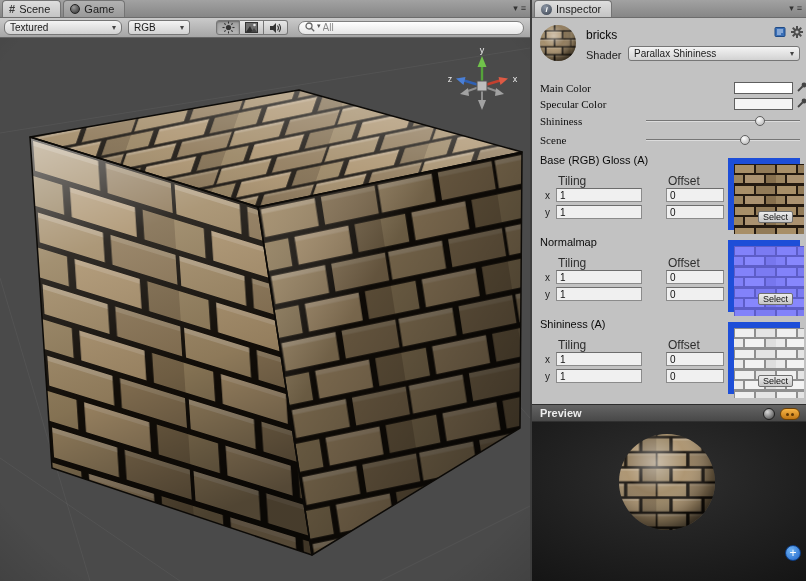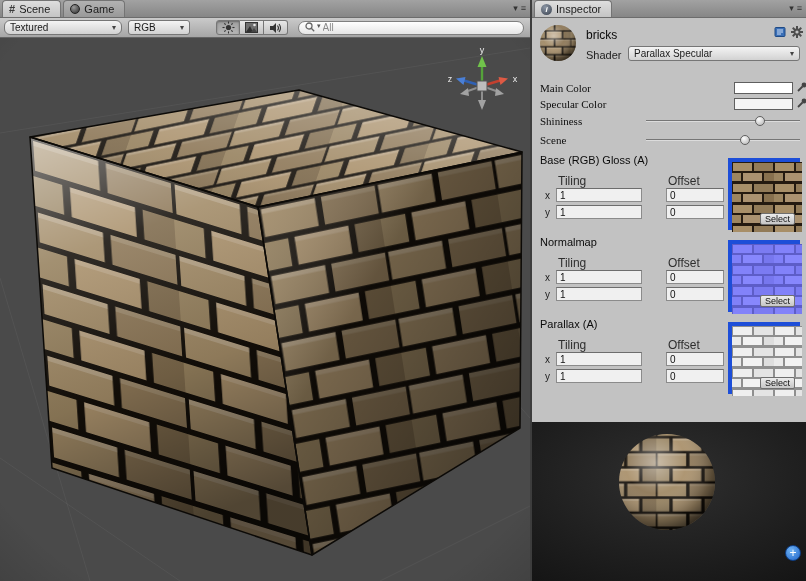--- a/index.html
+++ b/index.html
@@ -81,21 +81,21 @@
   .sec-title { position:absolute; left:8px; top:0; font-size:11px; color:#0b0b0b; }
   .col-tiling { left:26px; top:20px; }
   .col-offset { left:136px; top:20px; }
   .axis { font-size:10px; color:#222; position:absolute; left:13px; }
   .tfield { position:absolute; height:14px; background:#f0f0f0; border:1px solid #8b8b8b;
             border-top-color:#6d6d6d; font-size:10px; color:#111; padding:0 3px;
             font-family:"Liberation Sans",sans-serif; }
   .tf-t1 { left:24px; width:86px; }
   .tf-t2 { left:134px; width:58px; }
   .texthumb { position:absolute; left:196px; top:4px; width:72px; height:72px;
-              border:4px solid #1d4ed8; background:#888; }
+              border:6px solid #1d4ed8; background:#888; }
   .selectbtn { position:absolute; right:1px; bottom:1px; height:12px; padding:0 4px; font-size:9px;
                color:#111; background:linear-gradient(#ececec,#c6c6c6); border:1px solid #6f6f6f;
                border-radius:2px; cursor:pointer; font-family:"Liberation Sans",sans-serif; }
 
   
   .preview-header { position:absolute; top:404px; left:0; width:274px; height:18px;
                     background:linear-gradient(#646464,#484848); border-top:1px solid #2d2d2d;
                     border-bottom:1px solid #303030; display:flex; align-items:center; }
   .preview-title { margin-left:8px; color:#ececec; font-weight:bold; font-size:11px; }
   .pv-btns { position:absolute; right:6px; top:3px; display:flex; gap:5px; align-items:center; }
@@ -344,21 +344,21 @@
 
     <div class="insp-body">
 
       <svg class="hdr-icon" viewBox="0 0 40 40">
         <circle cx="20" cy="20" r="18" fill="url(#pSphereSm)"></circle>
         <circle cx="20" cy="20" r="18" fill="url(#gSphereShade)"></circle>
       </svg>
       <div class="hdr-name">bricks</div>
       <div class="hdr-shader-lb">Shader</div>
       <div class="dd hdr-dd" style="position:absolute;">
-        <span>Parallax Specular</span>
+        <span>Parallax Shininess</span>
         <span class="arrow">▾</span>
       </div>
       <div class="hdr-icons">
         <svg width="12" height="12" viewBox="0 0 12 12">
           <rect x="1" y="1.5" width="10" height="9" rx="1" fill="#3a6fb7" stroke="#1f4a85"></rect>
           <line x1="3" y1="4" x2="9" y2="4" stroke="#cfe0f5" stroke-width="1"></line>
           <line x1="3" y1="6" x2="9" y2="6" stroke="#cfe0f5" stroke-width="1"></line>
           <line x1="3" y1="8" x2="7" y2="8" stroke="#cfe0f5" stroke-width="1"></line>
         </svg>
         <svg width="12" height="12" viewBox="0 0 12 12">
@@ -429,38 +429,48 @@
         <input class="tfield tf-t2" style="top: 51px;" value="0">
         <div class="texthumb">
           <svg width="70" height="70">
               <rect width="70" height="70" fill="url(#pThumbN)"></rect>
             </svg>
           <button class="selectbtn">Select</button>
         </div>
       </div>
 
       <div class="tex-section" style="top:300px;">
-        <div class="sec-title">Parallax (A)</div>
+        <div class="sec-title">Shininess (A)</div>
         <div class="lbl-sm col-tiling">Tiling</div>
         <div class="lbl-sm col-offset">Offset</div>
         <div class="axis" style="top:36px;">x</div>
         <input class="tfield tf-t1" style="top: 34px;" value="1">
         <input class="tfield tf-t2" style="top: 34px;" value="0">
         <div class="axis" style="top:53px;">y</div>
         <input class="tfield tf-t1" style="top: 51px;" value="1">
         <input class="tfield tf-t2" style="top: 51px;" value="0">
         <div class="texthumb">
           <svg width="70" height="70">
               <rect width="70" height="70" fill="url(#pThumbH)"></rect>
             </svg>
           <button class="selectbtn">Select</button>
         </div>
       </div>
     </div>
 
+    <div class="preview-header">
+      <span class="preview-title">Preview</span>
+      <div class="pv-btns">
+        <div class="pv-sphere-btn"></div>
+        <div class="pv-light-btn">
+            <i></i>
+            <i></i>
+          </div>
+      </div>
+    </div>
     <div class="preview-body">
       <svg width="274" height="159" viewBox="0 0 274 159">
         <rect width="274" height="159" fill="url(#gPrevBg)"></rect>
         <circle cx="135" cy="60" r="48" fill="url(#pSphere)"></circle>
         <circle cx="135" cy="60" r="48" fill="url(#gSphereShade)"></circle>
       </svg>
       <div class="add-btn">+</div>
     </div>
   </div>
 </div>

